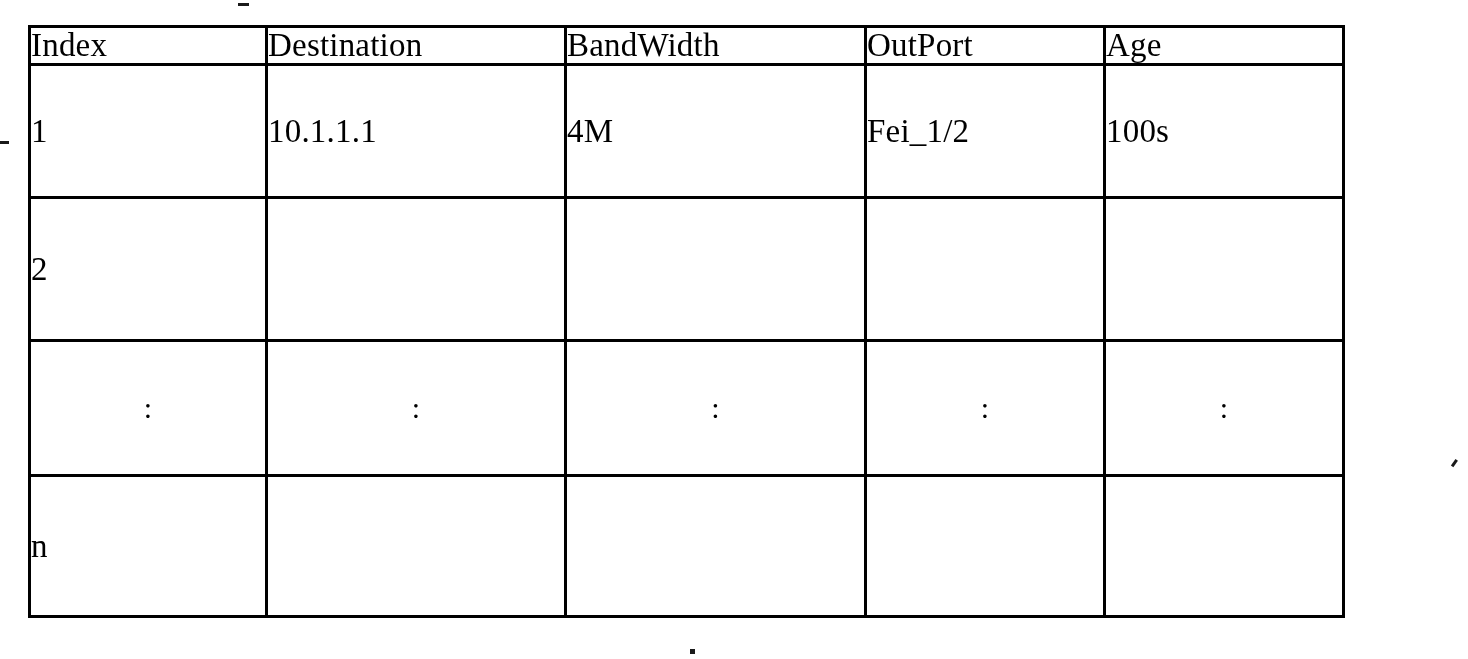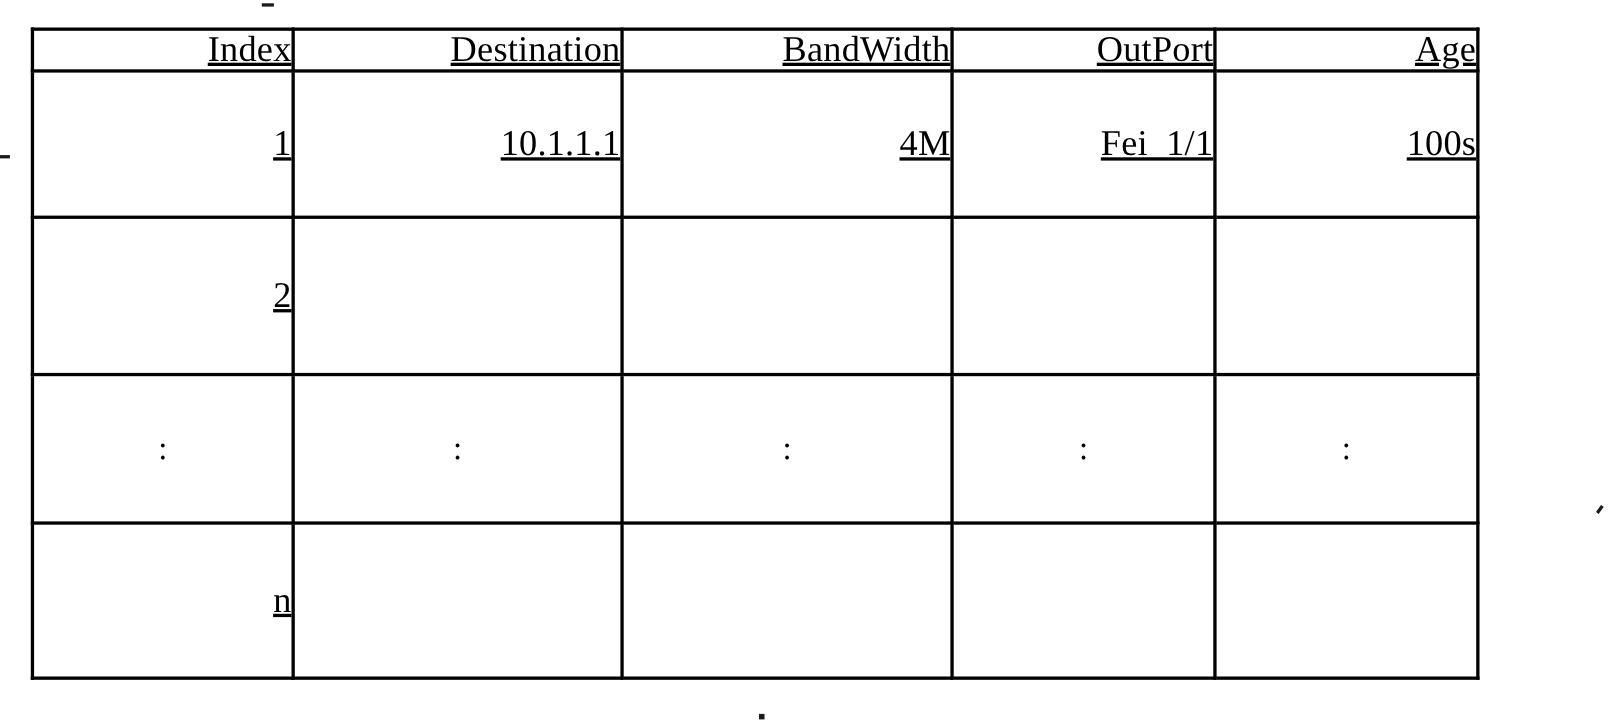--- a/index.html
+++ b/index.html
@@ -57,22 +57,21 @@
   col.c-out    { width: 239px; }
   col.c-age    { width: 239px; }
   tr.r-1     td { height: 115px; }
   tr.r-2     td { height: 123px; }
   tr.r-dots  td { height: 116px; }
   tr.r-n     td { height: 121px; }
 
   .cell-text {
     display: block;
     width: 100%;
-    text-align: right;
-    text-decoration: underline;
+    text-align: left;
   }
   .vdots {
     display: block;
     width: 100%;
     text-align: center;
     font-size: 30px;
     line-height: 1;
     letter-spacing: 0;
   }
   .empty-cell { display: block; width: 100%; height: 1px; }
@@ -130,21 +129,21 @@
         <td>
           <span class="cell-text">1</span>
         </td>
         <td>
           <span class="cell-text">10.1.1.1</span>
         </td>
         <td>
           <span class="cell-text">4M</span>
         </td>
         <td>
-          <span class="cell-text">Fei_1/1</span>
+          <span class="cell-text">Fei_1/2</span>
         </td>
         <td>
           <span class="cell-text">100s</span>
         </td>
       </tr>
 
       <tr class="r-2">
         <td>
           <span class="cell-text">2</span>
         </td>

